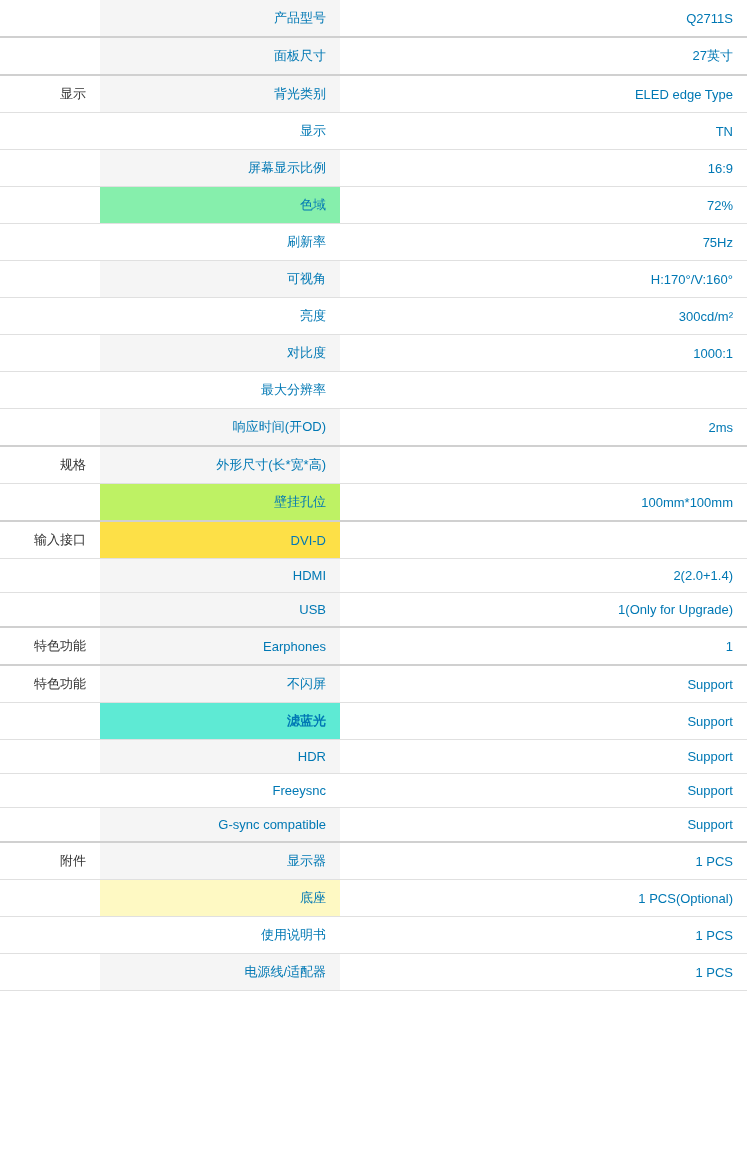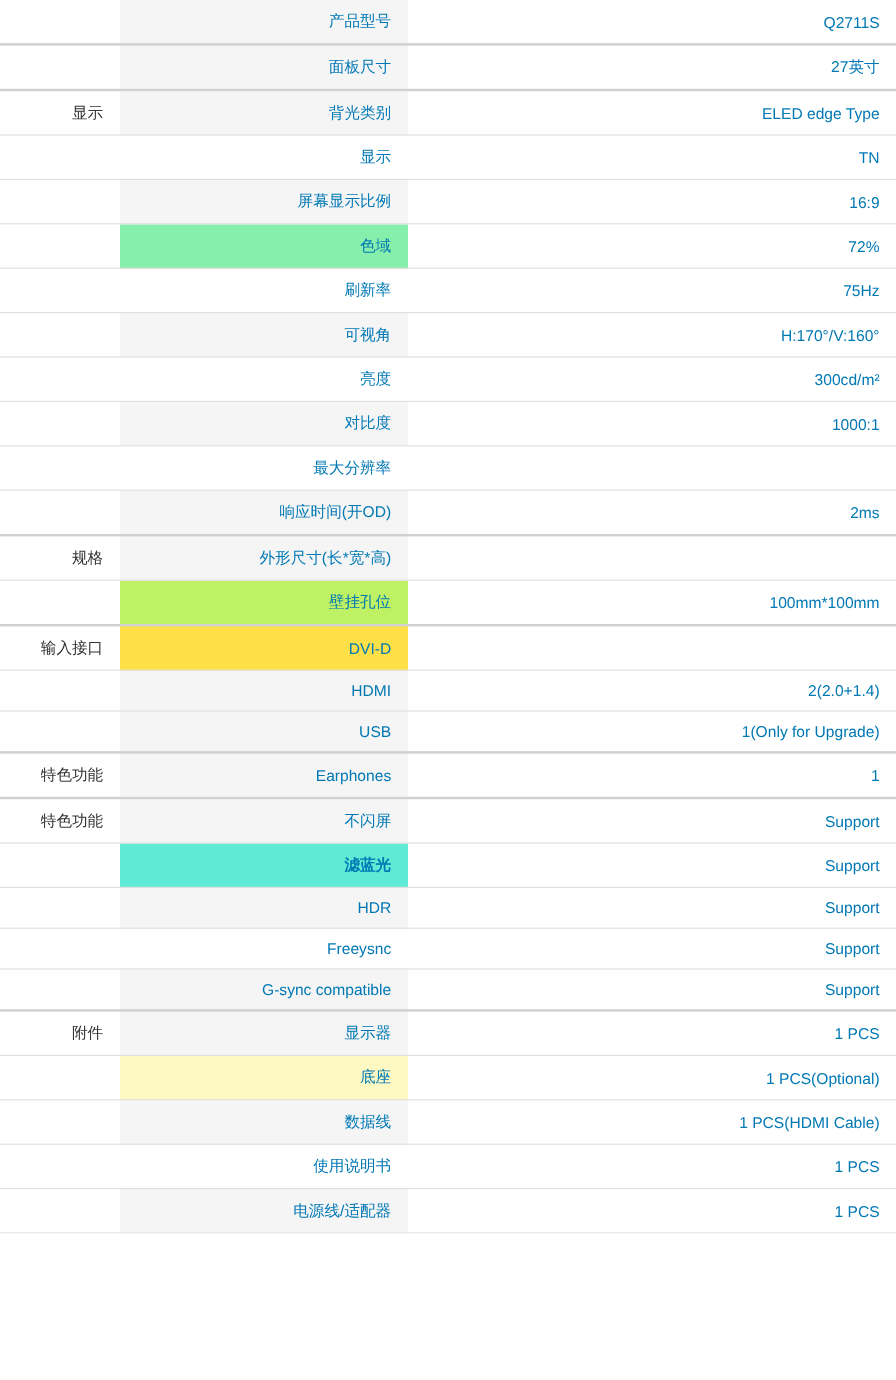--- a/index.html
+++ b/index.html
@@ -165,25 +165,20 @@
       <tr class="section-start">
         <td class="col-category">附件</td>
         <td class="col-label">显示器</td>
         <td class="col-value">1 PCS</td>
       </tr>
       <tr class="empty-label">
         <td class="col-category"></td>
         <td class="col-label" style="background: #fef9c3; color: rgb(0, 120, 180);">底座</td>
         <td class="col-value">1 PCS(Optional)</td>
       </tr>
-      <tr>
-        <td class="col-category"></td>
-        <td class="col-label">数据线</td>
-        <td class="col-value">1 PCS(HDMI Cable)</td>
-      </tr>
       <tr class="empty-label">
         <td class="col-category"></td>
         <td class="col-label" style="background: rgb(255, 255, 255); color: rgb(0, 120, 180);">使用说明书</td>
         <td class="col-value">1 PCS</td>
       </tr>
       <tr>
         <td class="col-category"></td>
         <td class="col-label">电源线/适配器</td>
         <td class="col-value">1 PCS</td>
       </tr>

